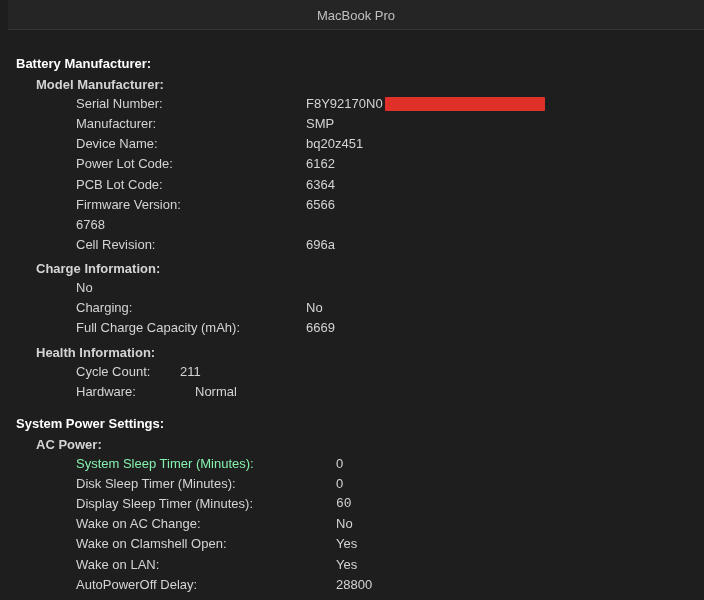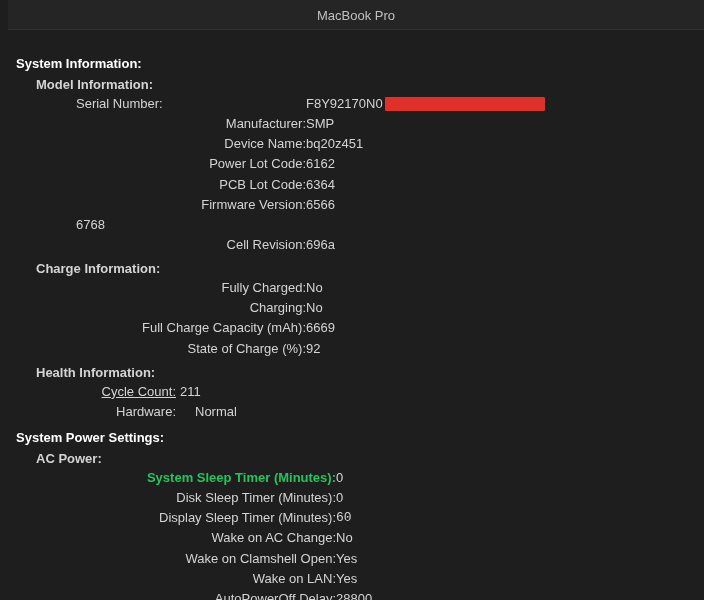--- a/index.html
+++ b/index.html
@@ -42,21 +42,20 @@
       margin-top: 6px;
       margin-bottom: 2px;
       font-size: 13px;
     }
 
     .info-row {
       display: flex;
       flex-direction: row;
       padding: 0px 0;
       line-height: 1.55;
-      text-align: right;
     }
 
     .indent-1 {
       padding-left: 20px;
     }
 
     .indent-2 {
       padding-left: 40px;
     }
 
@@ -88,24 +87,24 @@
   </style>
 </head>
 <body>
 
 <div class="title-bar">
   <span>MacBook Pro</span>
 </div>
 
 <div class="content">
 
-  <div class="section-header">System Information:</div>
-
-  <div class="indent-1">
-    <div class="sub-header">Model Information:</div>
+  <div class="section-header">Battery Manufacturer:</div>
+
+  <div class="indent-1">
+    <div class="sub-header">Model Manufacturer:</div>
 
     <div class="serial-row">
       <span class="label-col">Serial Number:</span>
       <span>F8Y92170N0</span>
       <span class="serial-redacted"></span>
     </div>
 
     <div class="info-row indent-2">
       <span class="label-col">Manufacturer:</span>
       <span class="value-col">SMP</span>
@@ -131,56 +130,51 @@
     </div>
     <div class="info-row indent-2">
       <span class="label-col">Cell Revision:</span>
       <span class="value-col">696a</span>
     </div>
   </div>
 
   <div class="indent-1">
     <div class="sub-header">Charge Information:</div>
     <div class="info-row indent-2">
-      <span class="label-col">Fully Charged:</span>
       <span class="value-col">No</span>
     </div>
     <div class="info-row indent-2">
       <span class="label-col">Charging:</span>
       <span class="value-col">No</span>
     </div>
     <div class="info-row indent-2">
       <span class="label-col">Full Charge Capacity (mAh):</span>
       <span class="value-col">6669</span>
     </div>
-    <div class="info-row indent-2">
-      <span class="label-col">State of Charge (%):</span>
-      <span class="value-col">92</span>
-    </div>
   </div>
 
   <div class="indent-1">
     <div class="sub-header">Health Information:</div>
     <div class="info-row indent-2">
-      <span style="min-width:100px;text-decoration:underline;">Cycle Count:</span>
+      <span style="min-width:100px;">Cycle Count:</span>
       <span class="value-col" style="margin-left:4px;">211</span>
     </div>
     <div class="info-row indent-2">
       <span style="min-width:100px;">Hardware:</span>
       <span class="value-col" style="margin-left:19px;">Normal</span>
     </div>
   </div>
 
-  <div class="section-header" style="margin-top:8px;">System Power Settings:</div>
+  <div class="section-header" style="margin-top:14px;">System Power Settings:</div>
 
   <div class="indent-1">
     <div class="sub-header">AC Power:</div>
     <div id="ac-rows-container">
         <div class="info-row indent-2">
-          <span style="min-width: 260px; color: #22c55e; font-weight: bold;">System Sleep Timer (Minutes):</span>
+          <span style="min-width: 260px; color: #86efac;">System Sleep Timer (Minutes):</span>
           <span style="color: rgb(212, 212, 212);">0</span>
         </div>
         <div class="info-row indent-2">
           <span style="min-width: 260px; color: rgb(212, 212, 212);">Disk Sleep Timer (Minutes):</span>
           <span style="color: rgb(212, 212, 212);">0</span>
         </div>
         <div class="info-row indent-2">
           <span style="min-width: 260px; color: rgb(212, 212, 212);">Display Sleep Timer (Minutes):</span>
           <span style="color: rgb(212, 212, 212); font-family: Liberation Mono, monospace;">60</span>
         </div>

